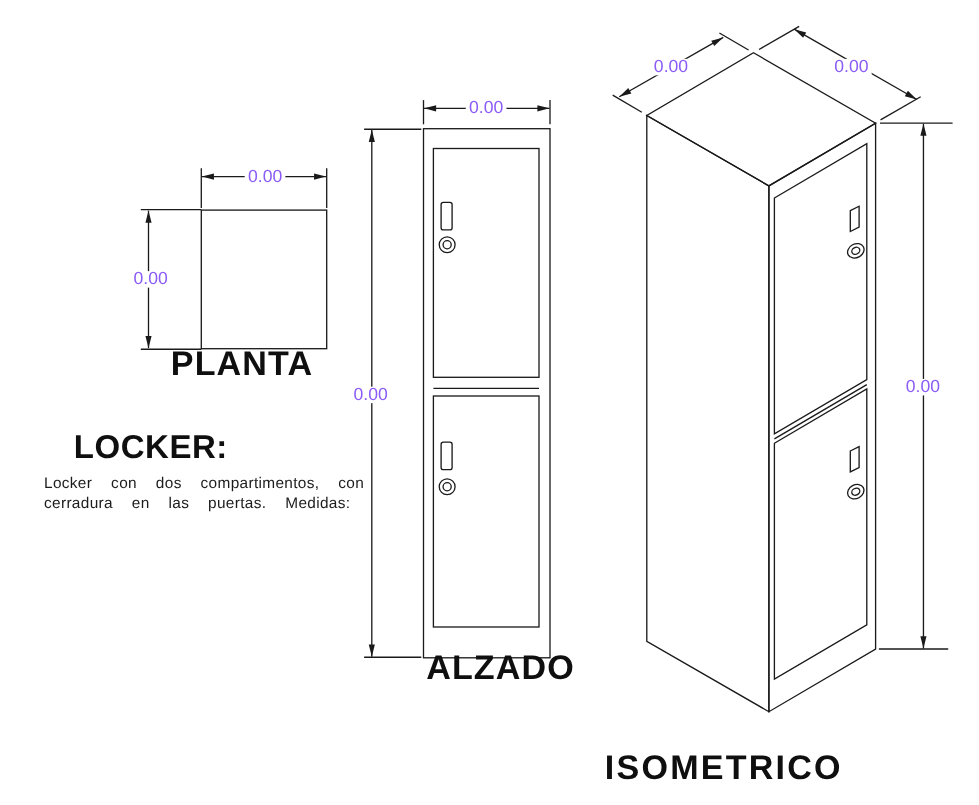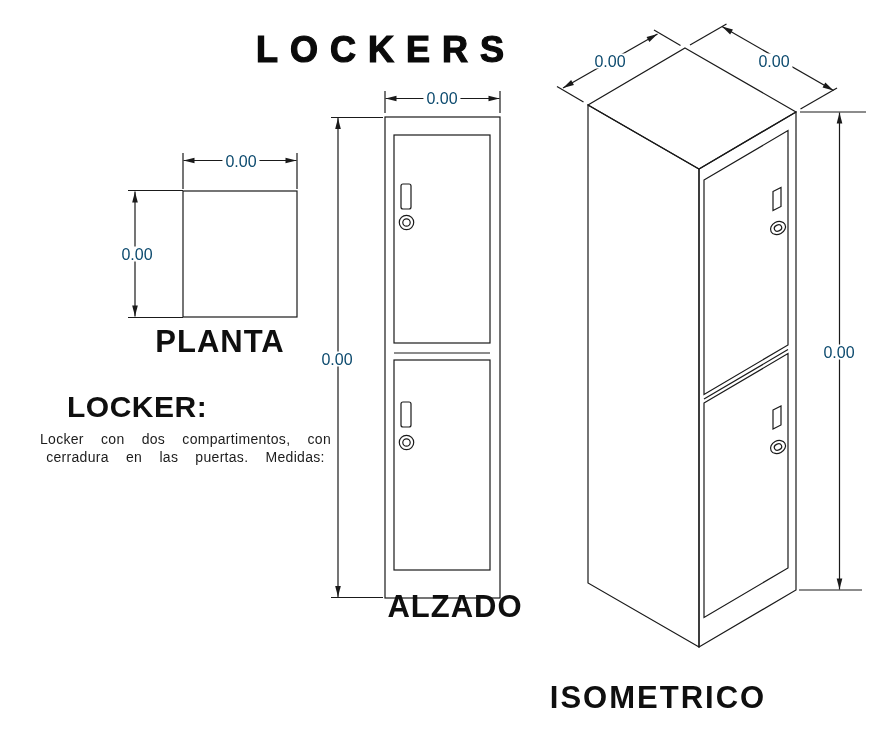--- a/index.html
+++ b/index.html
@@ -15,21 +15,21 @@
     position:absolute;transform:translateX(-50%);white-space:nowrap;
     font-size:36px;font-weight:900;letter-spacing:12px;color:#0a0a0a;
     -webkit-text-stroke:1.2px #0a0a0a;
   }
   .view-label{
     position:absolute;transform:translateX(-50%);text-align:center;white-space:nowrap;
     font-size:31px;font-weight:700;letter-spacing:1px;line-height:35px;color:#0f0f0f;
   }
   .dim-text{
     position:absolute;transform:translate(-50%,-50%);white-space:nowrap;
-    font-size:16px;color:#0c4a6e;background:#ffffff;padding:0 3px;line-height:15px;
+    font-size:16px;color:#8b5cf6;background:#ffffff;padding:0 3px;line-height:15px;
   }
   .notes-heading{
     position:absolute;white-space:nowrap;
     font-size:30px;font-weight:700;letter-spacing:0.5px;color:#0f0f0f;margin-left:27px;
   }
   .notes-body{
     position:absolute;font-size:14px;line-height:17.6px;color:#1c1c1c;
     letter-spacing:0.3px;word-spacing:13px;white-space:nowrap;
   }
 </style>
@@ -122,36 +122,35 @@
       </g>
 
       <g>
         <line x1="800" y1="112" x2="866" y2="112" stroke-width="0.9"></line>
         <line x1="799" y1="590" x2="862" y2="590" stroke-width="0.9"></line>
         <line x1="839.5" y1="112.5" x2="839.5" y2="589.5" stroke-width="1" marker-start="url(#arr)" marker-end="url(#arr)"></line>
       </g>
     </g>
   </svg>
 
-  <div class="title" style="left:386px;top:29px;">LOCKERS</div>
 
   <div class="dim-text" style="left:241px;top:161px;">0.00</div>
   <div class="dim-text" style="left:137px;top:254px;">0.00</div>
-  <div class="view-label" style="left:220px;top:324px;">PLANTA</div>
+  <div class="view-label" style="left:220px;top:313px;">PLANTA</div>
 
   <div class="dim-text" style="left:442px;top:98px;">0.00</div>
   <div class="dim-text" style="left:337px;top:359px;">0.00</div>
   <div class="view-label" style="left:455px;top:589px;">
     <div>ALZADO</div>
   </div>
 
   <div class="dim-text" style="left:610px;top:61px;">0.00</div>
   <div class="dim-text" style="left:774px;top:61px;">0.00</div>
   <div class="dim-text" style="left:839px;top:352px;">0.00</div>
   <div class="view-label" style="left:658px;top:680px;letter-spacing:2px;">ISOMETRICO</div>
 
   <div class="notes-heading" style="left:40px;top:390px;">LOCKER:</div>
-  <div class="notes-body" style="left:40px;top:431px;text-align:center;">
+  <div class="notes-body" style="left:40px;top:431px;">
     <div>Locker con dos compartimentos, con</div>
     <div>cerradura en las puertas. Medidas:</div>
   </div>
 
 </div>
 
 </body></html>

